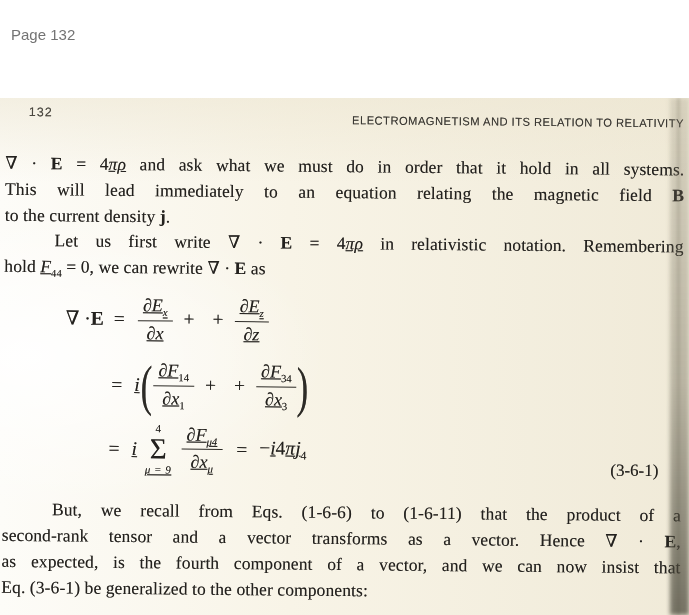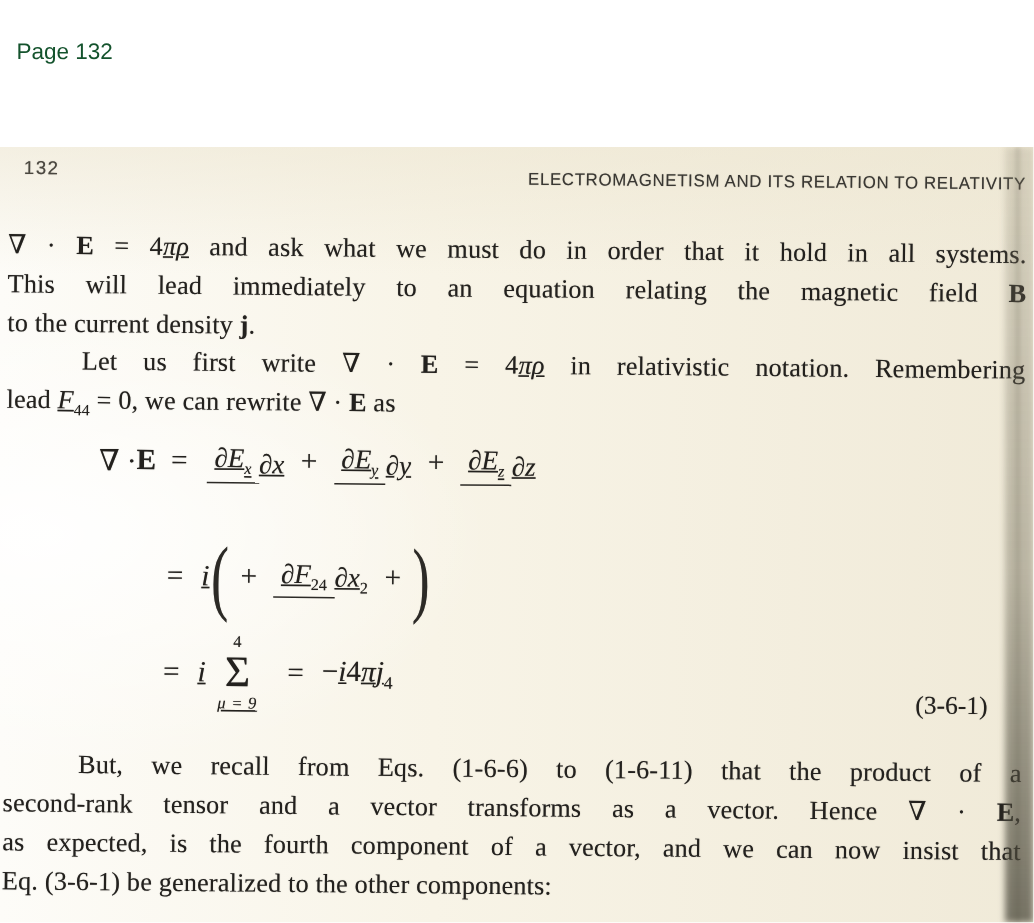--- a/index.html
+++ b/index.html
@@ -3,37 +3,37 @@
 <meta charset="utf-8">
 <style>
   html,body{margin:0;padding:0;}
   body{
     width:689px;height:615px;background:#ffffff;overflow:hidden;position:relative;
     font-family:"Liberation Serif","DejaVu Serif",serif;
   }
   .page-label{
     position:absolute;left:11px;top:26px;
     font-family:"Liberation Sans","DejaVu Sans",sans-serif;
-    font-size:15px;color:#14532d;
+    font-size:15px;color:#737373;
   }
   .scan{
     position:absolute;left:0;top:98px;width:689px;height:517px;overflow:hidden;
     background:
       radial-gradient(ellipse 60% 42% at 4% 50%, rgba(255,255,255,0.92), rgba(255,255,255,0) 72%),
       linear-gradient(to bottom, rgba(236,229,208,0.55), rgba(236,229,208,0) 85px),
       linear-gradient(to right, #fdfcf8 0%, #f8f4e7 42%, #f0ead8 100%);
   }
   .scan-inner{
     position:absolute;inset:0;
     transform:rotate(0.55deg);transform-origin:20px 0;
     color:#23211e;
     text-shadow:0 0 0.6px rgba(40,38,34,0.5);
   }
   .folio{
-    position:absolute;left:16px;top:7px;
+    position:absolute;left:29px;top:7px;
     font-family:"Liberation Sans","DejaVu Sans",sans-serif;
     font-size:12.5px;letter-spacing:1px;color:#4a473f;
   }
   .runhead{
     position:absolute;right:5px;top:13px;
     font-family:"Liberation Sans","DejaVu Sans",sans-serif;
     font-size:11.5px;letter-spacing:0.5px;color:#3a3833;font-weight:500;
     transform:scaleX(0.97);transform-origin:100% 0;
     white-space:nowrap;
   }
@@ -51,21 +51,21 @@
   .it{font-style:italic;text-decoration:underline;}
   .bold{font-weight:bold;}
   sub{font-size:0.6em;text-align:right;}
   .eqrow{position:absolute;display:flex;align-items:center;font-size:19.5px;white-space:nowrap;}
   .eq1{left:68px;top:196px;}
   .eq2{left:114px;top:258px;}
   .eq3{left:112px;top:324px;}
   .eqsign{margin:0 11px 0 0;}
   .plus{margin:0 9px;}
   .frac{
-    display:inline-flex;flex-direction:row;align-items:center;
+    display:inline-flex;flex-direction:column;align-items:center;
     margin:0 2px;font-size:18px;line-height:1.12;
   }
   .frac .num{padding:0 5px 2px;border-bottom:1.3px solid #2c2a26;}
   .frac .den{padding-top:2px;}
   .bigp{
     font-size:56px;font-weight:300;line-height:1;color:#2c2a26;
     transform:scaleX(0.62);margin:0 -5px;
   }
   .ivar{margin:0 3px 0 1px;}
   .sum{
@@ -96,63 +96,67 @@
   <div class="scan-inner">
 
     <div class="folio">132</div>
     <div class="runhead">ELECTROMAGNETISM AND ITS RELATION TO RELATIVITY</div>
 
     <div class="tline p1l1"><span>∇ · </span><span class="bold">E</span><span> = 4</span><span class="it">πρ</span><span> and ask what we must do in order that it hold in all systems.</span></div>
     <div class="tline p1l2"><span>This will lead immediately to an equation relating the magnetic field </span><span class="bold">B</span></div>
     <div class="tline noj p1l3"><span>to the current density </span><span class="bold">j</span><span>.</span></div>
 
     <div class="tline indent p2l1"><span>Let us first write ∇ · </span><span class="bold">E</span><span> = 4</span><span class="it">πρ</span><span> in relativistic notation. Remembering</span></div>
-    <div class="tline noj p2l2"><span>lead </span><span class="it">F</span><sub>44</sub><span> = 0, we can rewrite ∇ · </span><span class="bold">E</span><span> as</span></div>
+    <div class="tline noj p2l2"><span>hold </span><span class="it">F</span><sub>44</sub><span> = 0, we can rewrite ∇ · </span><span class="bold">E</span><span> as</span></div>
 
     <div class="eqrow eq1">
       <span>∇ · </span>
         <span class="bold">E</span>
       <span class="eqsign" style="margin-left:10px;">=</span>
       <span class="frac">
           <span class="num"><span class="it">∂E</span><sub class="it">x</sub></span>
           <span class="den it">∂x</span>
         </span>
       <span class="plus">+</span>
-      <span class="frac">
-          <span class="num"><span class="it">∂E</span><sub class="it">y</sub></span>
-          <span class="den it">∂y</span>
-        </span>
       <span class="plus">+</span>
       <span class="frac">
           <span class="num"><span class="it">∂E</span><sub class="it">z</sub></span>
           <span class="den it">∂z</span>
         </span>
     </div>
 
     <div class="eqrow eq2">
       <span class="eqsign">=</span>
       <span class="it ivar">i</span>
       <span class="bigp">(</span>
+      <span class="frac">
+          <span class="num"><span class="it">∂F</span><sub>14</sub></span>
+          <span class="den"><span class="it">∂x</span><sub>1</sub></span>
+        </span>
+      <span class="plus">+</span>
       <span class="plus">+</span>
       <span class="frac">
-          <span class="num"><span class="it">∂F</span><sub>24</sub></span>
-          <span class="den"><span class="it">∂x</span><sub>2</sub></span>
+          <span class="num"><span class="it">∂F</span><sub>34</sub></span>
+          <span class="den"><span class="it">∂x</span><sub>3</sub></span>
         </span>
-      <span class="plus">+</span>
       <span class="bigp">)</span>
     </div>
 
     <div class="eqrow eq3">
       <span class="eqsign">=</span>
       <span class="it ivar">i</span>
       <span class="sum">
         <span class="limit">4</span>
         <span class="sigma">Σ</span>
         <span class="limit it">μ = 9</span>
       </span>
+      <span class="frac">
+          <span class="num"><span class="it">∂F</span><sub class="it">μ4</sub></span>
+          <span class="den"><span class="it">∂x</span><sub class="it">μ</sub></span>
+        </span>
       <span class="eqsign" style="margin:0 10px 0 12px;">=</span>
       <span class="rhs"><span>−</span><span class="it">i</span><span>4</span><span class="it">π</span><span class="it">j</span><sub>4</sub></span>
     </div>
 
     <div class="eqnum">(3-6-1)</div>
 
     <div class="tline indent p3l1"><span>But, we recall from Eqs. (1-6-6) to (1-6-11) that the product of a</span></div>
     <div class="tline p3l2"><span>second-rank tensor and a vector transforms as a vector. Hence ∇ · </span><span class="bold">E</span><span>,</span></div>
     <div class="tline p3l3"><span>as expected, is the fourth component of a vector, and we can now insist that</span></div>
     <div class="tline noj p3l4"><span>Eq. (3-6-1) be generalized to the other components:</span></div>

